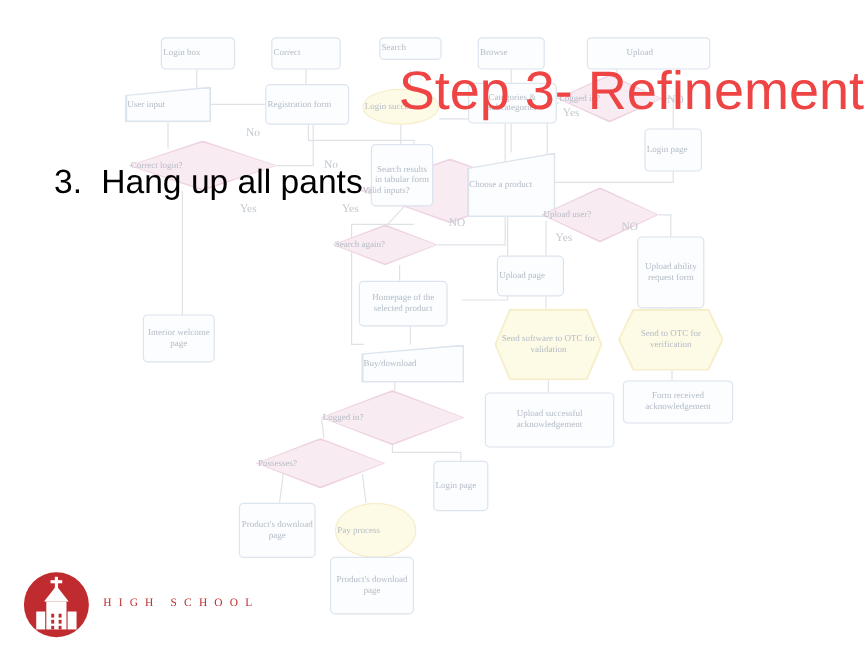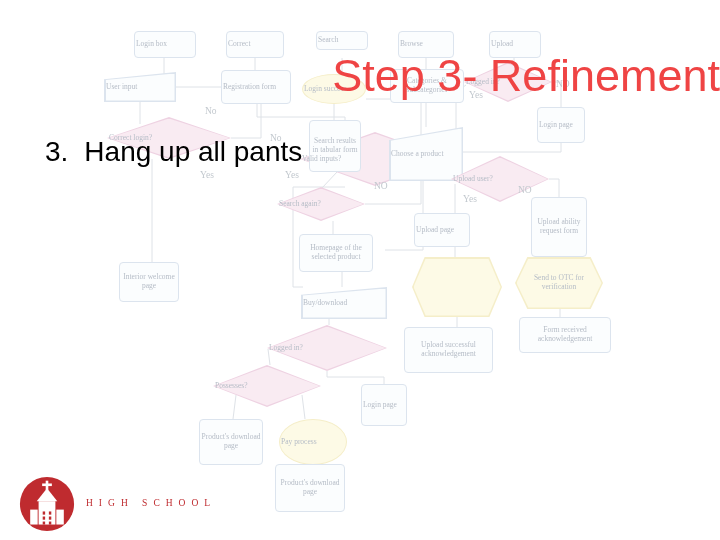--- a/index.html
+++ b/index.html
@@ -94,21 +94,21 @@
         <span class="node-label">Correct</span>
       </div>
       <div class="node process" style="left: 316px; top: 31px; width: 52px; height: 19px;">
         <div class="shape-fill"></div>
         <span class="node-label">Search</span>
       </div>
       <div class="node process" style="left: 398px; top: 31px; width: 56px; height: 27px;">
         <div class="shape-fill"></div>
         <span class="node-label">Browse</span>
       </div>
-      <div class="node process" style="left: 489px; top: 31px; width: 52px; height: 27px;">
+      <div class="node process" style="left: 489px; top: 31px; width: 72px; height: 27px; padding-left: 31px;">
         <div class="shape-fill"></div>
         <span class="node-label">Upload</span>
       </div>
       <div class="node io" style="left: 104px; top: 72px; width: 72px; height: 30px;">
         <div class="shape-fill"></div>
         <span class="node-label">User input</span>
       </div>
       <div class="node process" style="left: 221px; top: 70px; width: 70px; height: 34px;">
         <div class="shape-fill"></div>
         <span class="node-label">Registration form</span>
@@ -164,30 +164,31 @@
       <div class="node process" style="left: 299px; top: 234px; width: 74px; height: 38px;">
         <div class="shape-fill"></div>
         <span class="node-label">Homepage of the selected product</span>
       </div>
       <div class="node process" style="left: 119px; top: 262px; width: 60px; height: 40px;">
         <div class="shape-fill"></div>
         <span class="node-label">Interior welcome page</span>
       </div>
       <div class="node hexagon" style="left: 412px; top: 257px; width: 90px; height: 60px;">
         <div class="shape-fill"></div>
+        <span class="node-label">Send software to OTC for validation</span>
       </div>
       <div class="node hexagon" style="left: 515px; top: 257px; width: 88px; height: 52px;">
         <div class="shape-fill"></div>
         <span class="node-label">Send to OTC for verification</span>
       </div>
       <div class="node process" style="left: 519px; top: 317px; width: 92px; height: 36px;">
         <div class="shape-fill"></div>
         <span class="node-label">Form received acknowledgement</span>
       </div>
-      <div class="node process" style="left: 404px; top: 327px; width: 89px; height: 46px;">
+      <div class="node process" style="left: 404px; top: 327px; width: 108px; height: 46px;">
         <div class="shape-fill"></div>
         <span class="node-label">Upload successful acknowledgement</span>
       </div>
       <div class="node io" style="left: 301px; top: 287px; width: 86px; height: 32px;">
         <div class="shape-fill"></div>
         <span class="node-label">Buy/download</span>
       </div>
       <div class="node decision" style="left: 267px; top: 325px; width: 120px; height: 46px;">
         <div class="shape-fill"></div>
         <span class="node-label">Logged in?</span>

